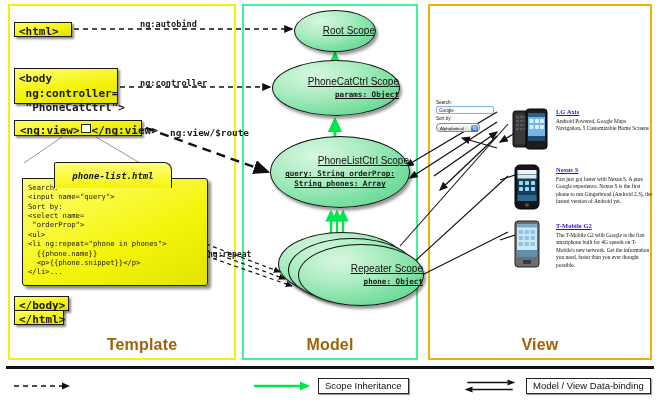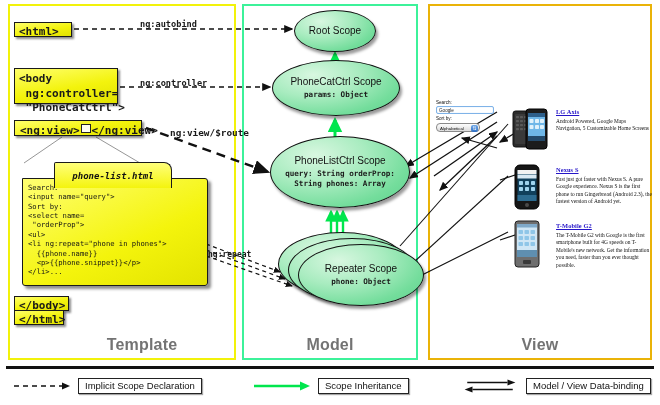--- a/index.html
+++ b/index.html
@@ -11,21 +11,21 @@
   #stage{position:absolute;left:0;top:0;width:660px;height:405px;}
 
   
   .panel{position:absolute;background:#fff;box-sizing:border-box;}
   #panel-template{left:8px;  top:4px;  width:228px;height:356px;border:2px solid #f2f20a;}
   #panel-model{   left:242px;top:4px;  width:176px;height:356px;border:2px solid #3cf29a;}
   #panel-view{    left:428px;top:4px;  width:224px;height:356px;border:2px solid #eab308;}
 
   .panel-label{
     position:absolute;bottom:4px;width:100%;text-align:center;
-    font-size:16px;font-weight:600;color:#737373;letter-spacing:.2px;
+    font-size:16px;font-weight:600;color:#a16207;letter-spacing:.2px;
   }
   #panel-template .panel-label{text-align:center;padding-left:40px;box-sizing:border-box;}
 
   
   .codebox{
     position:absolute;box-sizing:border-box;
     background:linear-gradient(170deg,#ffff6b 0%,#f3f30d 55%,#e2e200 100%);
     border:1.5px solid #1a1a1a;
     box-shadow:2px 2px 2px rgba(0,0,0,.45);
     font-family:"DejaVu Sans Mono","Liberation Mono",monospace;
@@ -68,22 +68,22 @@
     padding:4px 5px;white-space:pre;box-sizing:border-box;
     border-radius:0 3px 3px 3px;
   }
 
   
   .scope{
     position:absolute;box-sizing:border-box;
     border:1.6px solid #111;border-radius:50%;
     background:radial-gradient(ellipse at 32% 26%,#d8f7e0 0%,#a9ecc0 38%,#74dd9c 72%,#5ccf8c 100%);
     box-shadow:2px 3px 3px rgba(0,0,0,.40);
-    display:flex;flex-direction:column;align-items:center;justify-content:center;
-    text-align:center;color:#111;
+    display:flex;flex-direction:column;align-items:flex-end;justify-content:center;
+    text-align:center;color:#111;text-decoration:underline;
   }
   .scope .title{font-size:10px;line-height:1.12;font-weight:400;}
   .scope .props{
     font-family:"DejaVu Sans Mono","Liberation Mono",monospace;
     font-weight:bold;font-size:7.6px;line-height:1.28;margin-top:3px;color:#1b1b1b;
   }
   #scope-root{left:294px;top:10px;width:82px;height:42px;}
   #scope-root .title{font-size:10px;}
   #scope-catctrl{left:272px;top:60px;width:128px;height:56px;}
   #scope-listctrl{left:270px;top:136px;width:140px;height:72px;}
@@ -365,21 +365,20 @@
   <div class="wirelabel" id="lbl-ngviewroute">ng:view/$route</div>
   <div class="wirelabel" id="lbl-ngrepeat">ng:repeat</div>
 
   <div id="legend-rule"></div>
 
   <div class="legend-item" id="legend-implicit">
     <svg class="legend-glyph" viewBox="0 0 60 14">
       <path d="M2,7 L50,7" stroke="#111" stroke-width="1.5" fill="none" stroke-dasharray="5,4"></path>
       <path d="M50,3.5 L58,7 L50,10.5 z" fill="#111"></path>
     </svg>
-    <span class="legend-box">Implicit Scope Declaration</span>
   </div>
 
   <div class="legend-item" id="legend-inherit">
     <svg class="legend-glyph" viewBox="0 0 60 14">
       <path d="M2,7 L48,7" stroke="#00e64d" stroke-width="2.6" fill="none"></path>
       <path d="M48,2.5 L58,7 L48,11.5 z" fill="#00e64d"></path>
     </svg>
     <span class="legend-box">Scope Inheritance</span>
   </div>
 

